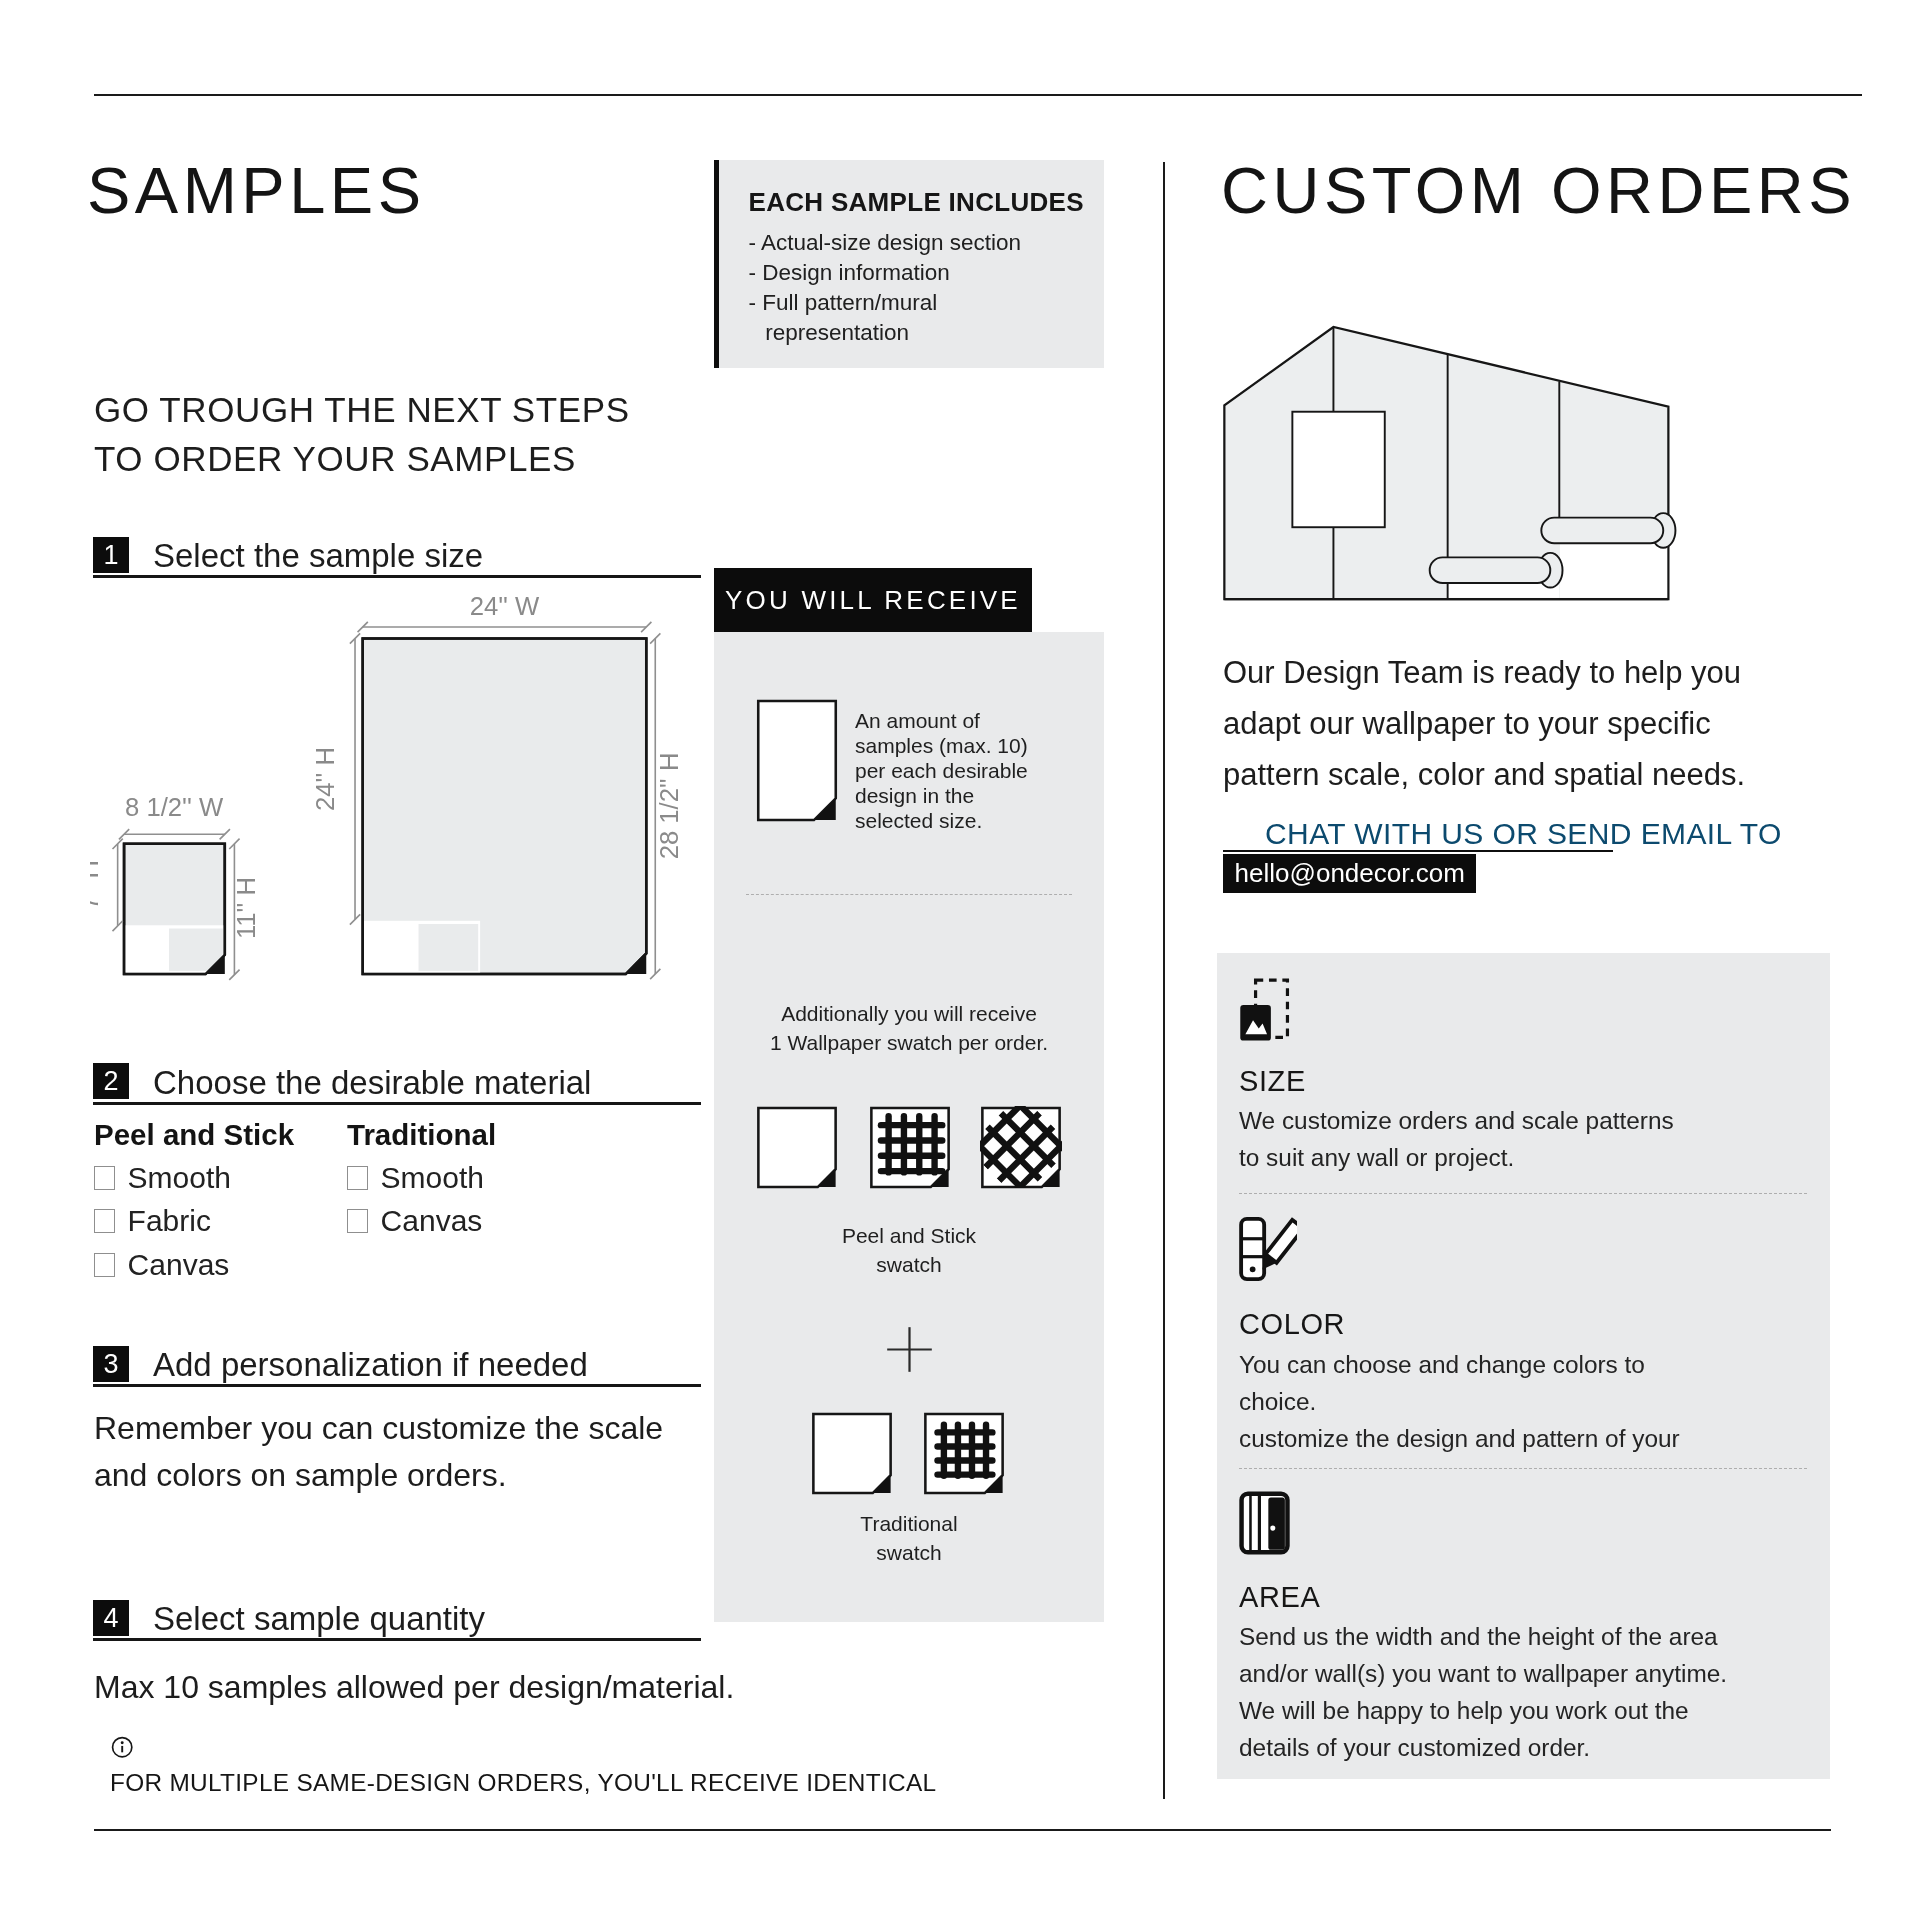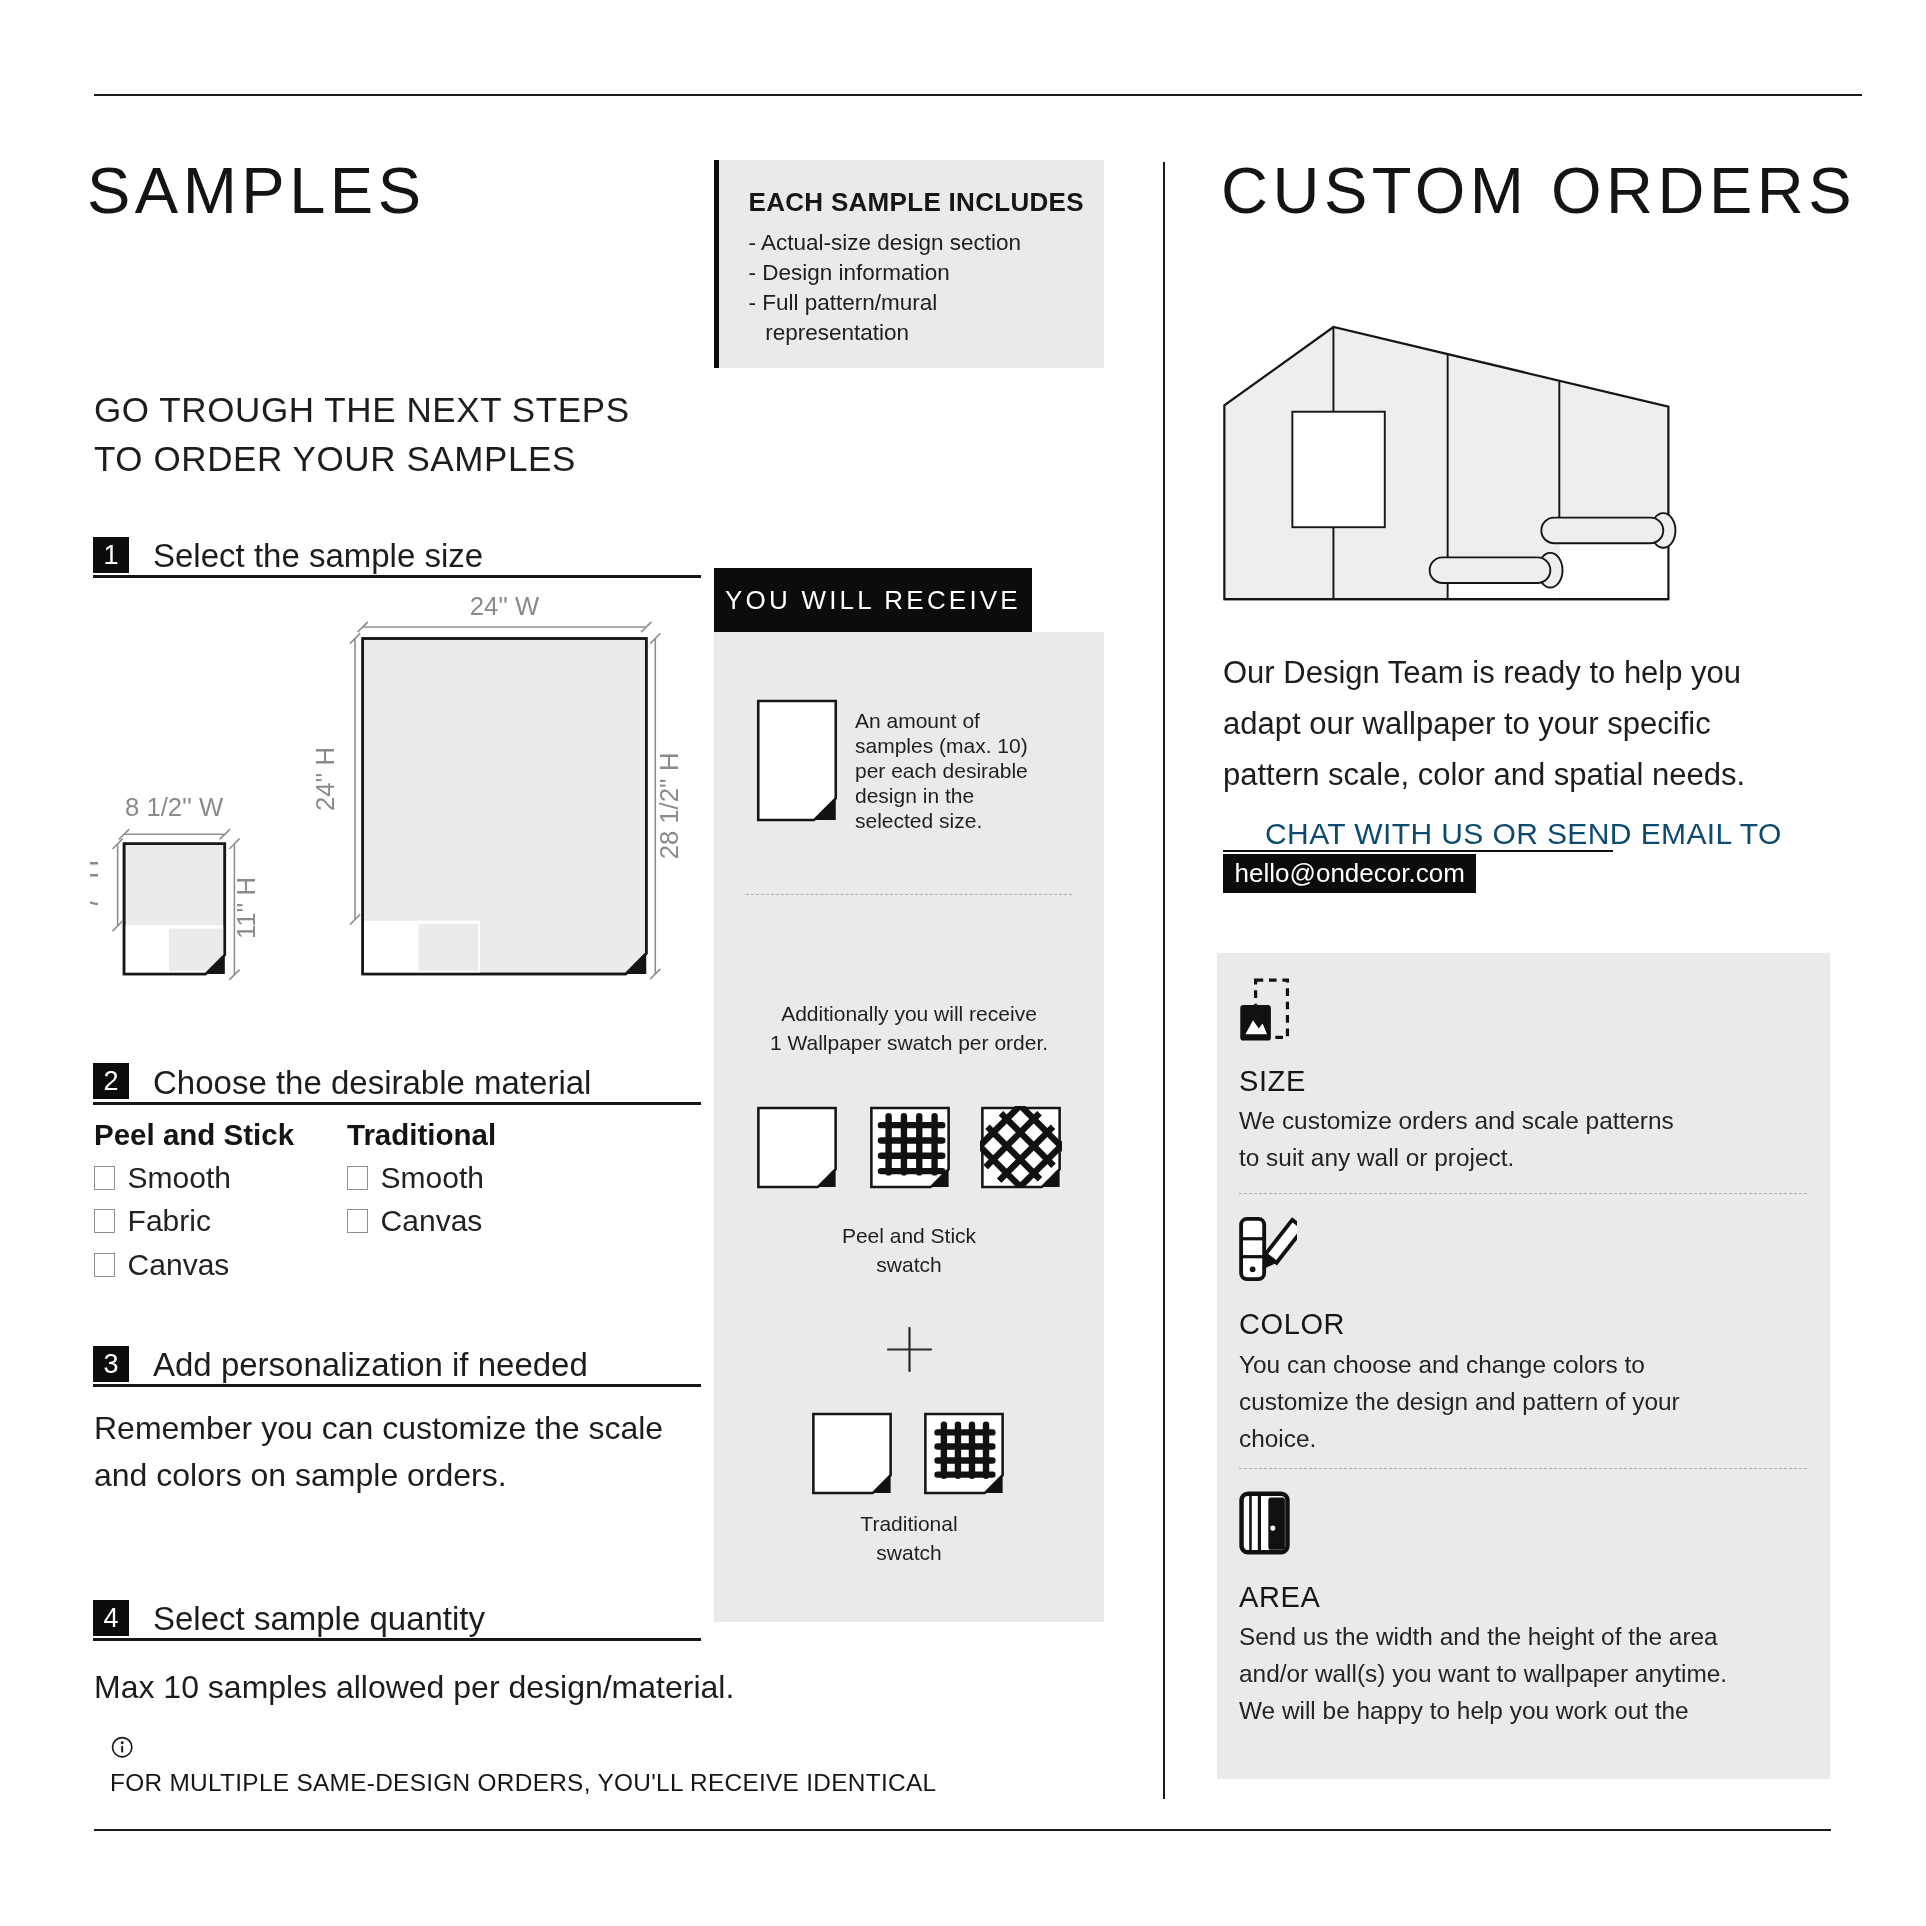--- a/index.html
+++ b/index.html
@@ -315,33 +315,34 @@
     <line x1="3" y1="62" x2="39" y2="62" stroke="#111111" stroke-width="5"></line>
     <circle cx="21" cy="82" r="4.5" fill="#111111"></circle>
     <g transform="rotate(38 60 50)">
       <rect x="50" y="0" width="22" height="68" fill="#ffffff" stroke="#111111" stroke-width="6"></rect>
       <path d="M50,68 H72 L61,90 Z" fill="#111111"></path>
     </g>
   </svg>
   <div class="abs sechead" style="left:1239px;top:1308px;">COLOR</div>
   <div class="abs sectext" style="left:1239px;top:1346px;">
     <div>You can choose and change colors to</div>
+    <div>choice.</div>
     <div>customize the design and pattern of your</div>
-    <div>choice.</div>
   </div>
   <div class="abs dashed" style="left:1239px;top:1468px;width:568px;"></div>
 
   <svg class="abs" style="left:1239px;top:1491px;" width="51" height="64" viewBox="0 0 80 100">
     <rect x="4" y="4" width="72" height="92" rx="10" fill="#ffffff" stroke="#111111" stroke-width="7"></rect>
     <line x1="18" y1="6" x2="18" y2="94" stroke="#111111" stroke-width="4"></line>
     <line x1="32" y1="6" x2="32" y2="94" stroke="#111111" stroke-width="5"></line>
     <rect x="46" y="10" width="26" height="82" rx="4" fill="#111111"></rect>
     <circle cx="53" cy="58" r="4" fill="#ffffff"></circle>
   </svg>
   <div class="abs sechead" style="left:1239px;top:1581px;">AREA</div>
   <div class="abs sectext" style="left:1239px;top:1618px;">
     <div>Send us the width and the height of the area</div>
     <div>and/or wall(s) you want to wallpaper anytime.</div>
     <div>We will be happy to help you work out the</div>
+    <div>details of your customized order.</div>
   </div>
 
 </div>
 
 
 </body></html>

